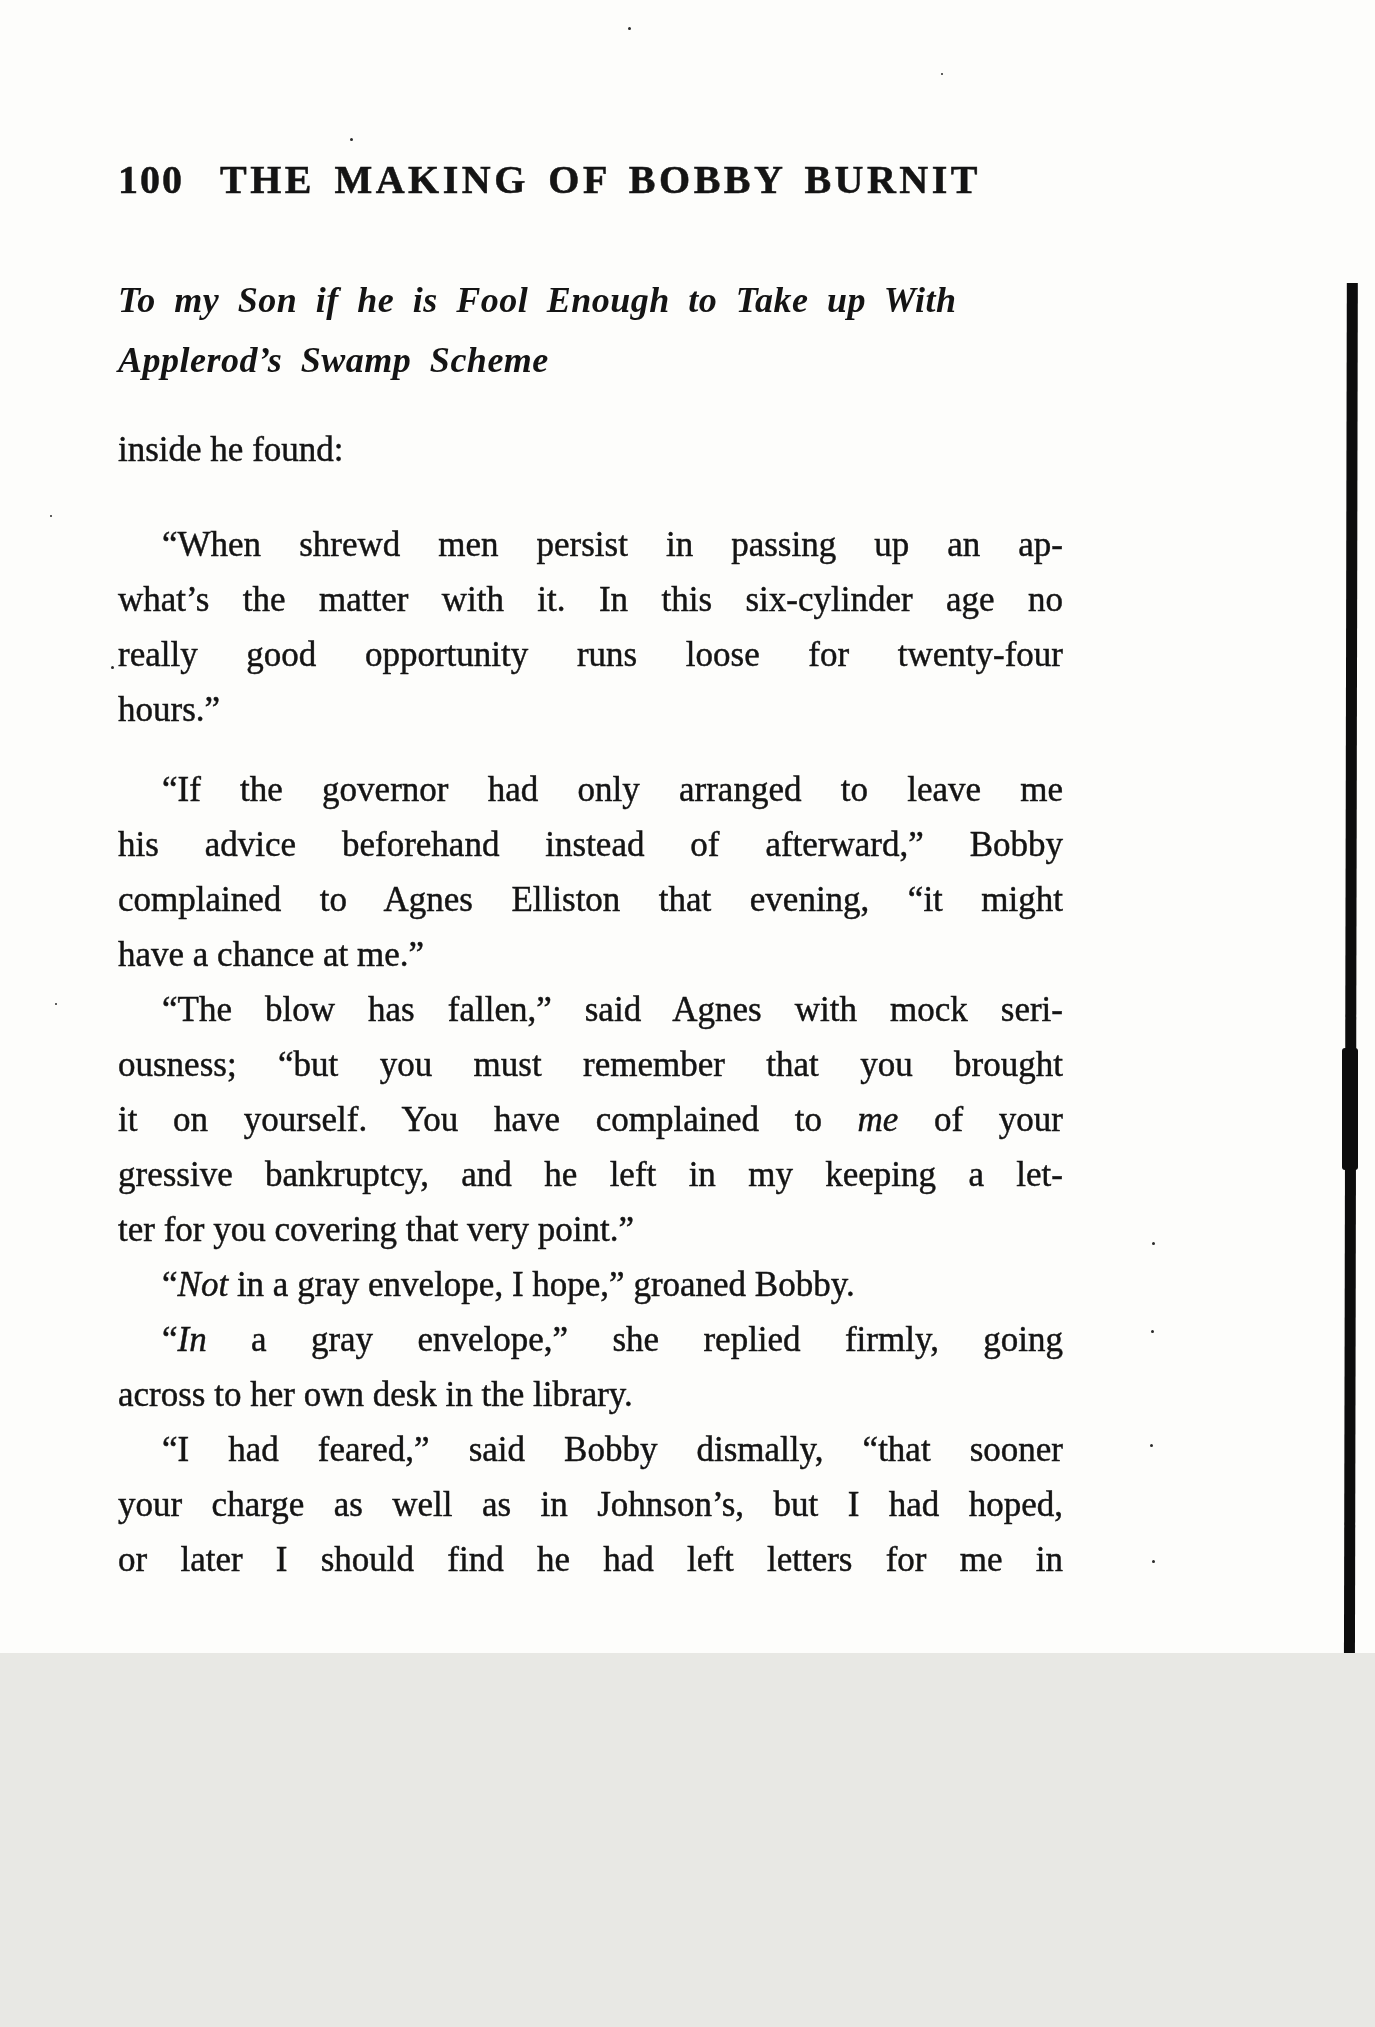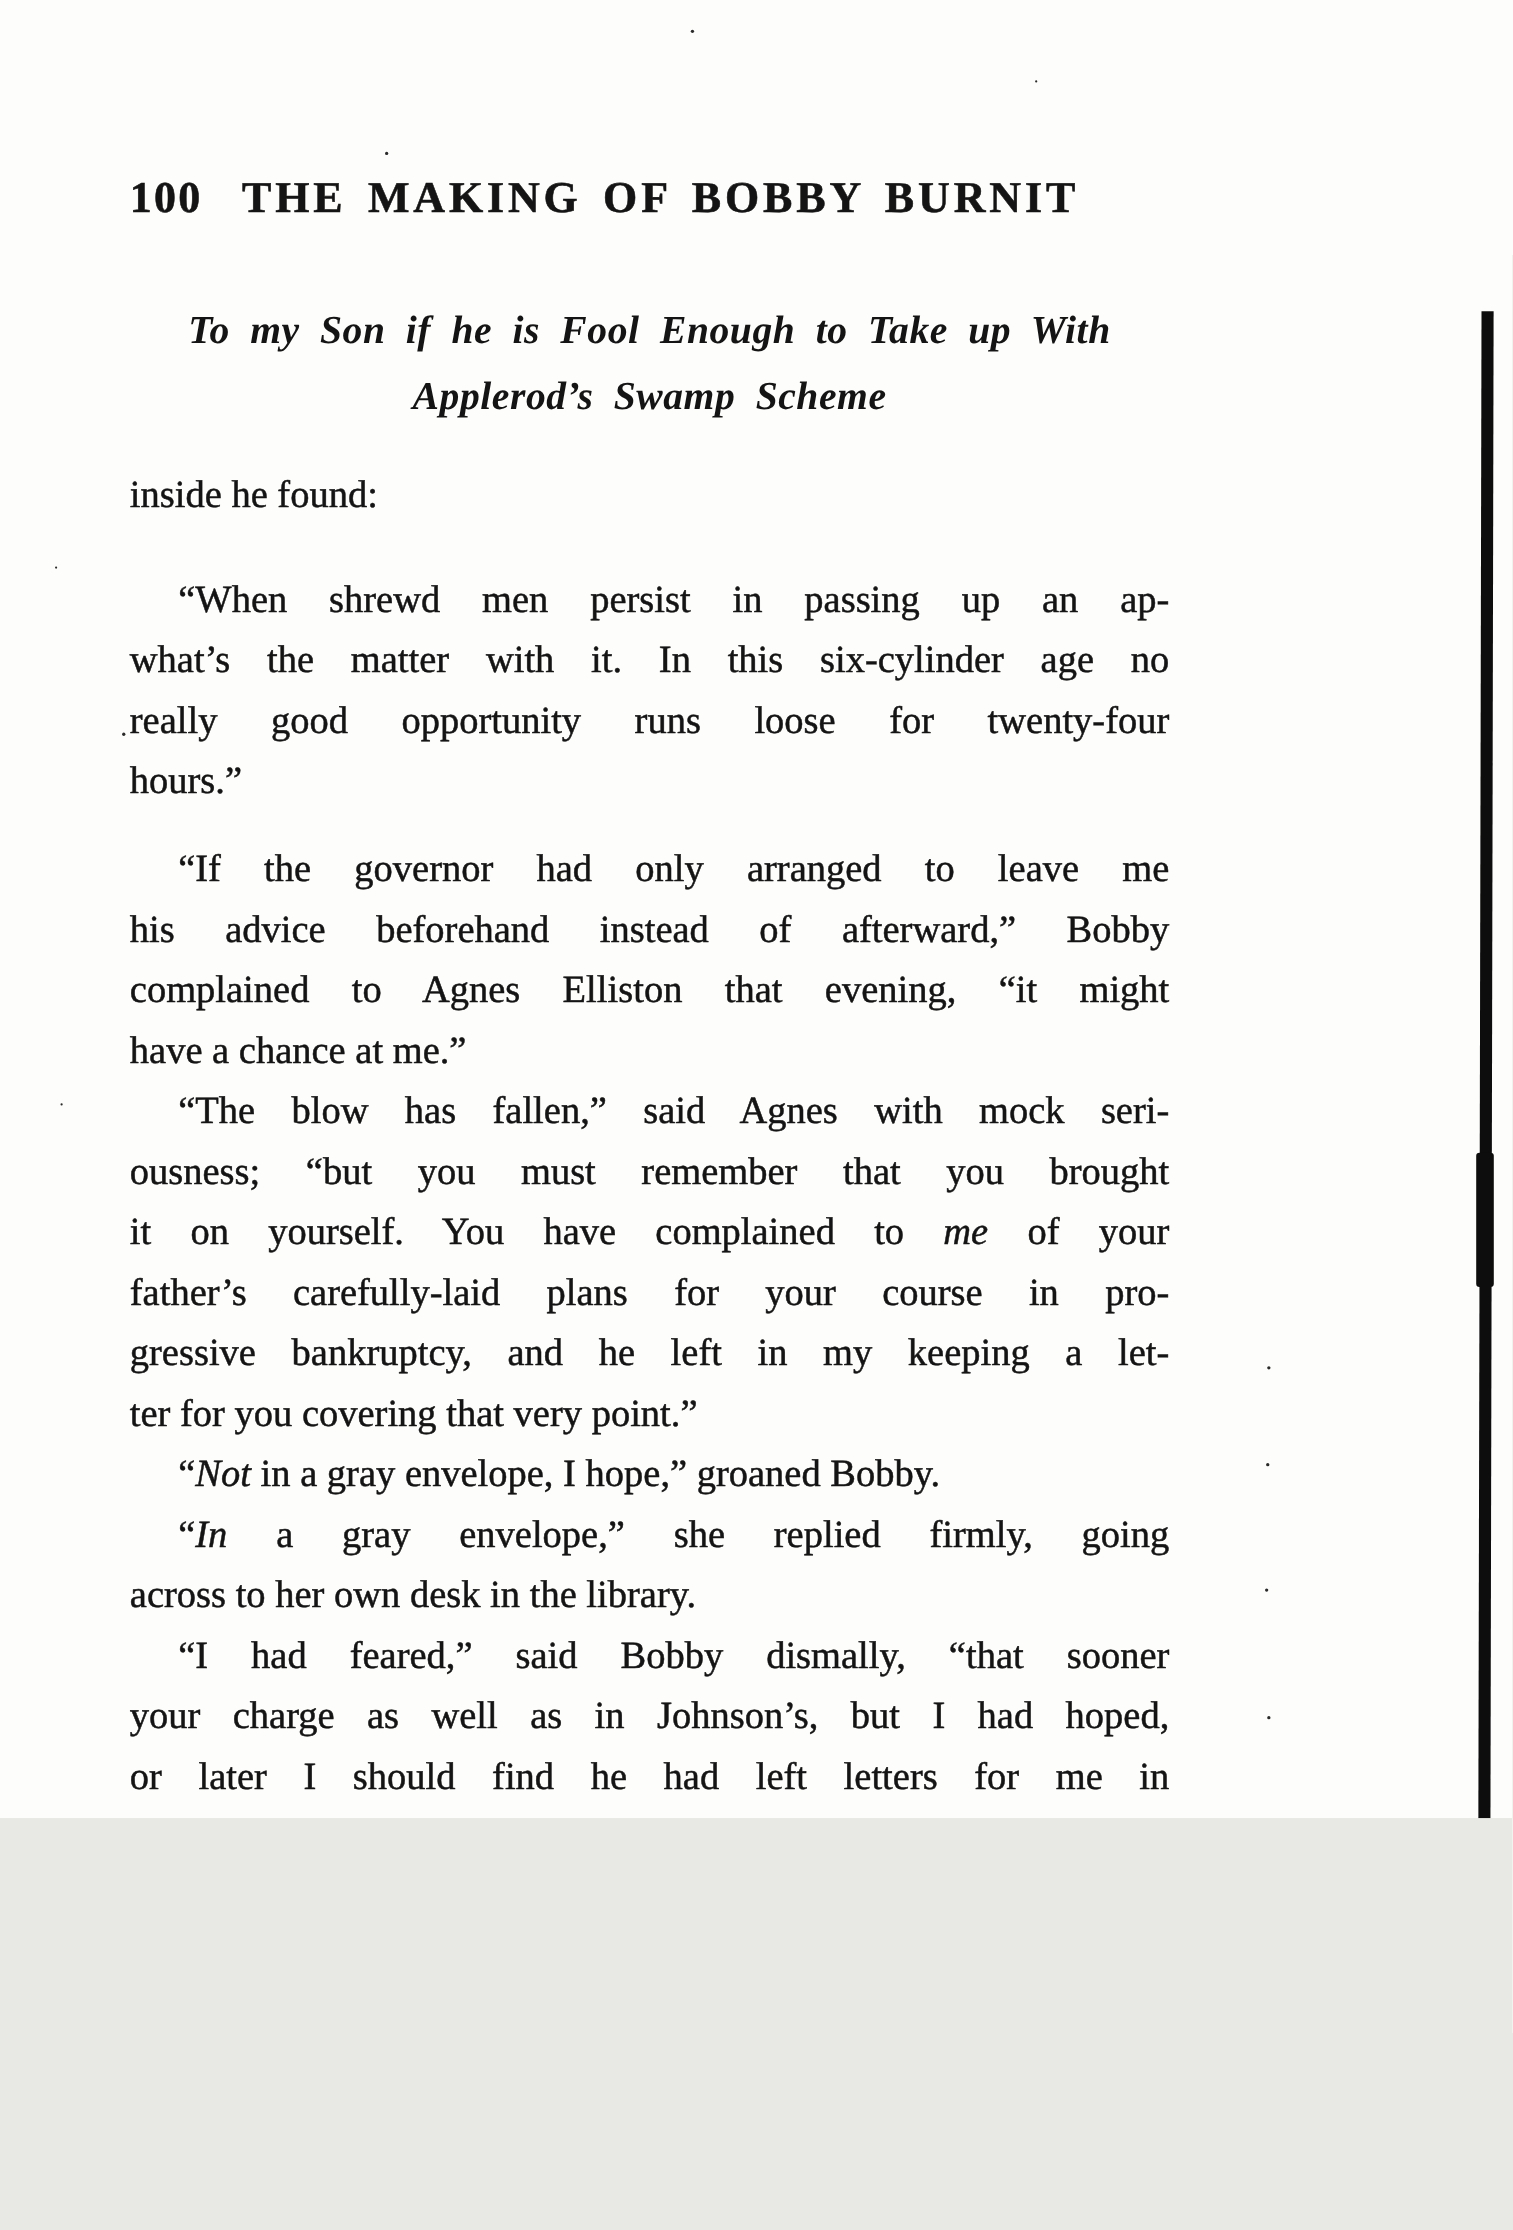--- a/index.html
+++ b/index.html
@@ -19,21 +19,21 @@
     font-weight:bold; font-size:40px; line-height:44px;
     -webkit-text-stroke:0.5px var(--ink,#141414);
     white-space:nowrap;
   }
   .pagenum { letter-spacing:2px; }
   .booktitle { margin-left:36px; letter-spacing:3.5px; word-spacing:6px; }
 
   
   .epigraph {
     position:absolute; left:118px; top:270px; width:945px;
-    text-align:center;
+    text-align:left;
     font-style:italic; font-weight:bold;
     font-size:36px; line-height:60px;
     word-spacing:9px; letter-spacing:0.5px;
   }
 
   
   .text-block {
     position:absolute; left:118px; top:422px; width:945px;
     font-size:35px; line-height:55px;
     -webkit-text-stroke:0.45px var(--ink,#141414);
@@ -96,21 +96,20 @@
       <div class="para">
         <div class="line just ind"><span>“If the governor had only arranged to leave me</span></div>
         <div class="line just"><span>his advice beforehand instead of afterward,” Bobby</span></div>
         <div class="line just"><span>complained to Agnes Elliston that evening, “it might</span></div>
         <div class="line"><span>have a chance at me.”</span></div>
       </div>
       <div class="para">
         <div class="line just ind"><span>“The blow has fallen,” said Agnes with mock seri-</span></div>
         <div class="line just"><span>ousness; “but you must remember that you brought</span></div>
         <div class="line just"><span>it on yourself.  You have complained to </span><span class="it">me</span><span> of your</span></div>
-        <div class="line just"><span>father’s carefully-laid plans for your course in pro-</span></div>
         <div class="line just"><span>gressive bankruptcy, and he left in my keeping a let-</span></div>
         <div class="line"><span>ter for you covering that very point.”</span></div>
       </div>
       <div class="para">
         <div class="line ind"><span>“</span><span class="it">Not</span><span> in a gray envelope, I hope,” groaned Bobby.</span></div>
       </div>
       <div class="para">
         <div class="line just ind"><span>“</span><span class="it">In</span><span> a gray envelope,” she replied firmly, going</span></div>
         <div class="line"><span>across to her own desk in the library.</span></div>
       </div>

